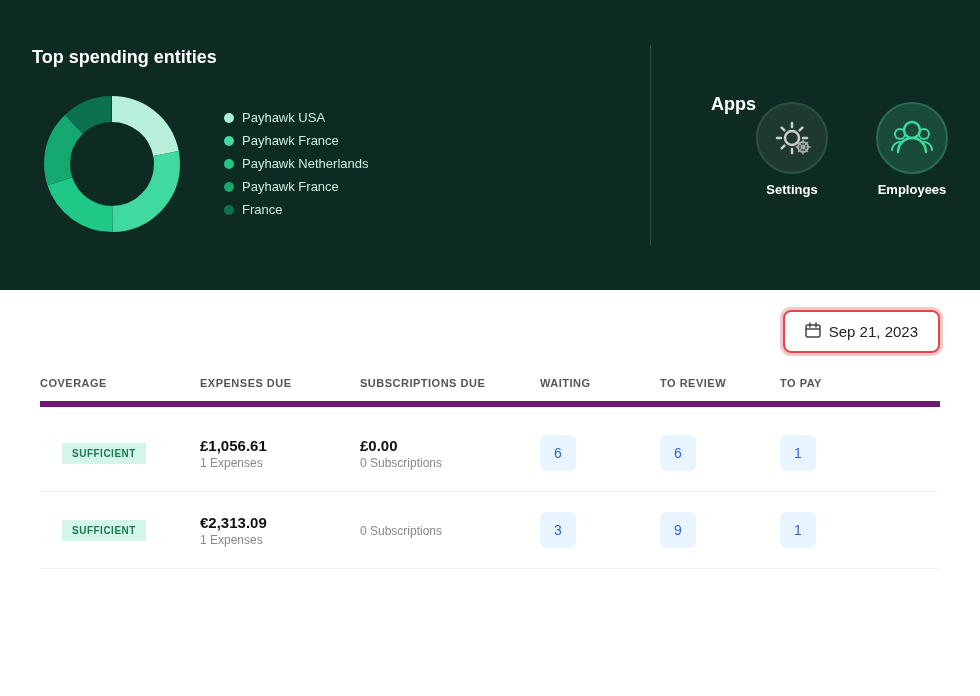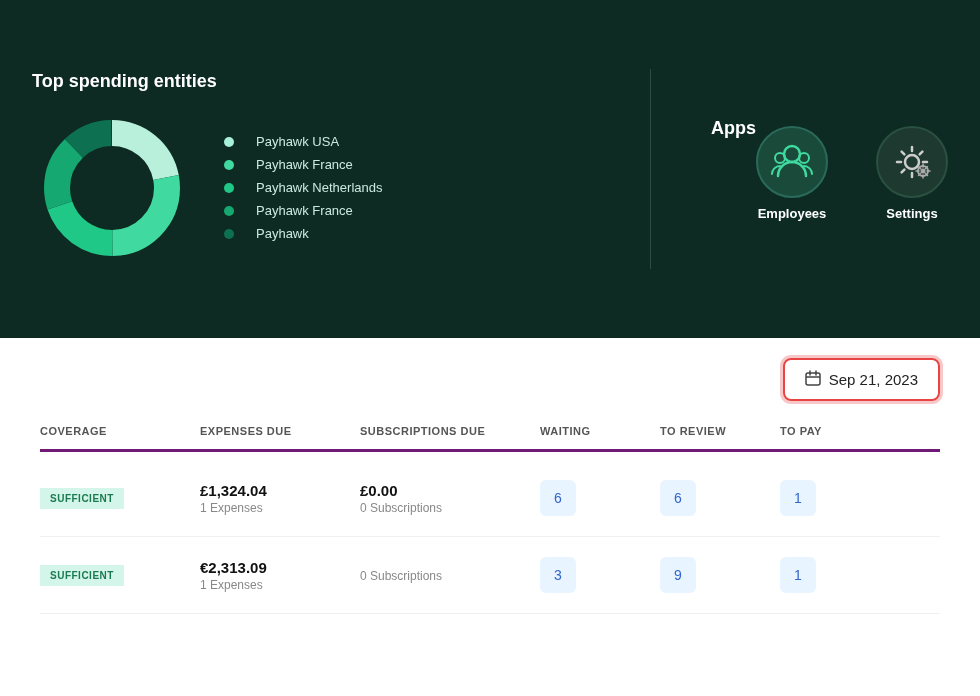--- a/index.html
+++ b/index.html
@@ -5,21 +5,21 @@
     * { box-sizing: border-box; margin: 0; padding: 0; }
     body { font-family: -apple-system, BlinkMacSystemFont, 'Segoe UI', sans-serif; background: #f0f0f0; width: 980px; height: 696px; overflow: hidden; }
 
     .top-panel {
       background: #0d2b22;
       color: white;
       padding: 24px 32px;
       display: flex;
       align-items: center;
       gap: 40px;
-      height: 338px;
+      height: 290px;
     }
 
     .chart-section {
       display: flex;
       align-items: center;
       gap: 32px;
       flex: 1;
     }
 
     .section-title {
@@ -38,21 +38,21 @@
 
     .legend {
       display: flex;
       flex-direction: column;
       gap: 8px;
     }
 
     .legend-item {
       display: flex;
       align-items: center;
-      gap: 22px;
+      gap: 8px;
       font-size: 13px;
       color: #cde8df;
     }
 
     .legend-dot {
       width: 10px;
       height: 10px;
       border-radius: 50%;
       flex-shrink: 0;
     }
@@ -135,21 +135,21 @@
       font-weight: 500;
       cursor: pointer;
       color: #222;
       outline: 3px solid rgba(232,68,68,0.3);
     }
 
     .table-header {
       display: grid;
       grid-template-columns: 160px 160px 180px 120px 120px 100px;
       padding: 0 0 12px 0;
-      border-bottom: 3px solid #701a75;
+      border-bottom: 6px solid #701a75;
       margin-bottom: 8px;
     }
 
     .th {
       font-size: 11px;
       font-weight: 700;
       color: #555;
       letter-spacing: 0.5px;
       text-transform: uppercase;
     }
@@ -164,20 +164,21 @@
 
     .badge-sufficient {
       background: #d4f5e9;
       color: #1a7a50;
       font-size: 10px;
       font-weight: 700;
       padding: 5px 10px;
       border-radius: 0;
       letter-spacing: 0.5px;
       display: inline-block;
+      margin-left: 22px;
     }
 
     .cell-amount {
       font-size: 15px;
       font-weight: 600;
       color: #111;
     }
 
     .cell-sub {
       font-size: 12px;
@@ -236,61 +237,61 @@
           <div class="legend-item">
             <span class="legend-dot" style="background:#20c888;"></span>
             <span>Payhawk Netherlands</span>
           </div>
           <div class="legend-item">
             <span class="legend-dot" style="background:#15a870;"></span>
             <span>Payhawk France</span>
           </div>
           <div class="legend-item">
             <span class="legend-dot" style="background:#0d7050;"></span>
-            <span>Payhawk</span>
+            <span>France</span>
           </div>
         </div>
       </div>
     </div>
   </div>
 
   <div class="divider-v"></div>
 
   <div class="apps-section">
     <div class="section-title">Apps</div>
     <div class="apps-icons">
+
+      <div class="app-item">
+        <div class="app-icon-circle app-icon-settings">
+          <svg width="50" height="50" viewBox="0 0 50 50" fill="none">
+
+            <circle cx="25" cy="25" r="7" fill="none" stroke="#ccc" stroke-width="2.5"></circle>
+            <path d="M25 10v4M25 36v4M10 25h4M36 25h4M14.6 14.6l2.8 2.8M32.6 32.6l2.8 2.8M14.6 35.4l2.8-2.8M32.6 17.4l2.8-2.8" stroke="#ccc" stroke-width="2.5" stroke-linecap="round"></path>
+
+            <circle cx="36" cy="34" r="5" fill="#1e3a30" stroke="#aaa" stroke-width="2"></circle>
+            <circle cx="36" cy="34" r="2.5" fill="#aaa"></circle>
+            <path d="M36 27v3M36 38v3M29 34h3M40 34h3M31.5 29.5l2.1 2.1M38.4 36.4l2.1 2.1M31.5 38.5l2.1-2.1M38.4 31.6l2.1-2.1" stroke="#aaa" stroke-width="1.5" stroke-linecap="round"></path>
+          </svg>
+        </div>
+        <span class="app-label">Settings</span>
+      </div>
 
       <div class="app-item">
         <div class="app-icon-circle app-icon-employees">
           <svg width="48" height="48" viewBox="0 0 48 48" fill="none">
 
             <circle cx="24" cy="16" r="8" fill="none" stroke="#40d9a0" stroke-width="2.5"></circle>
             <path d="M10 38c0-7.7 6.3-14 14-14s14 6.3 14 14" fill="none" stroke="#40d9a0" stroke-width="2.5" stroke-linecap="round"></path>
             <circle cx="12" cy="20" r="5" fill="none" stroke="#40d9a0" stroke-width="2"></circle>
             <path d="M4 36c0-4.4 3.6-8 8-8" fill="none" stroke="#40d9a0" stroke-width="2" stroke-linecap="round"></path>
             <circle cx="36" cy="20" r="5" fill="none" stroke="#40d9a0" stroke-width="2"></circle>
             <path d="M44 36c0-4.4-3.6-8-8-8" fill="none" stroke="#40d9a0" stroke-width="2" stroke-linecap="round"></path>
           </svg>
         </div>
         <span class="app-label">Employees</span>
-      </div>
-
-      <div class="app-item">
-        <div class="app-icon-circle app-icon-settings">
-          <svg width="50" height="50" viewBox="0 0 50 50" fill="none">
-
-            <circle cx="25" cy="25" r="7" fill="none" stroke="#ccc" stroke-width="2.5"></circle>
-            <path d="M25 10v4M25 36v4M10 25h4M36 25h4M14.6 14.6l2.8 2.8M32.6 32.6l2.8 2.8M14.6 35.4l2.8-2.8M32.6 17.4l2.8-2.8" stroke="#ccc" stroke-width="2.5" stroke-linecap="round"></path>
-
-            <circle cx="36" cy="34" r="5" fill="#1e3a30" stroke="#aaa" stroke-width="2"></circle>
-            <circle cx="36" cy="34" r="2.5" fill="#aaa"></circle>
-            <path d="M36 27v3M36 38v3M29 34h3M40 34h3M31.5 29.5l2.1 2.1M38.4 36.4l2.1 2.1M31.5 38.5l2.1-2.1M38.4 31.6l2.1-2.1" stroke="#aaa" stroke-width="1.5" stroke-linecap="round"></path>
-          </svg>
-        </div>
-        <span class="app-label">Settings</span>
       </div>
     </div>
   </div>
 </div>
 
 <div class="bottom-panel">
   <div class="date-row">
     <button class="date-button">
       <span>
         <svg width="16" height="16" viewBox="0 0 16 16" fill="none">
@@ -310,21 +311,21 @@
     <div class="th">WAITING</div>
     <div class="th">TO REVIEW</div>
     <div class="th">TO PAY</div>
   </div>
 
   <div class="table-row-container">
     <div>
       <span class="badge-sufficient">SUFFICIENT</span>
     </div>
     <div>
-      <div class="cell-amount">£1,324.04</div>
+      <div class="cell-amount">£1,056.61</div>
       <div class="cell-sub">1 Expenses</div>
     </div>
     <div>
       <div class="cell-amount">£0.00</div>
       <div class="cell-sub">0 Subscriptions</div>
     </div>
     <div>
       <div class="number-badge">6</div>
     </div>
     <div>

